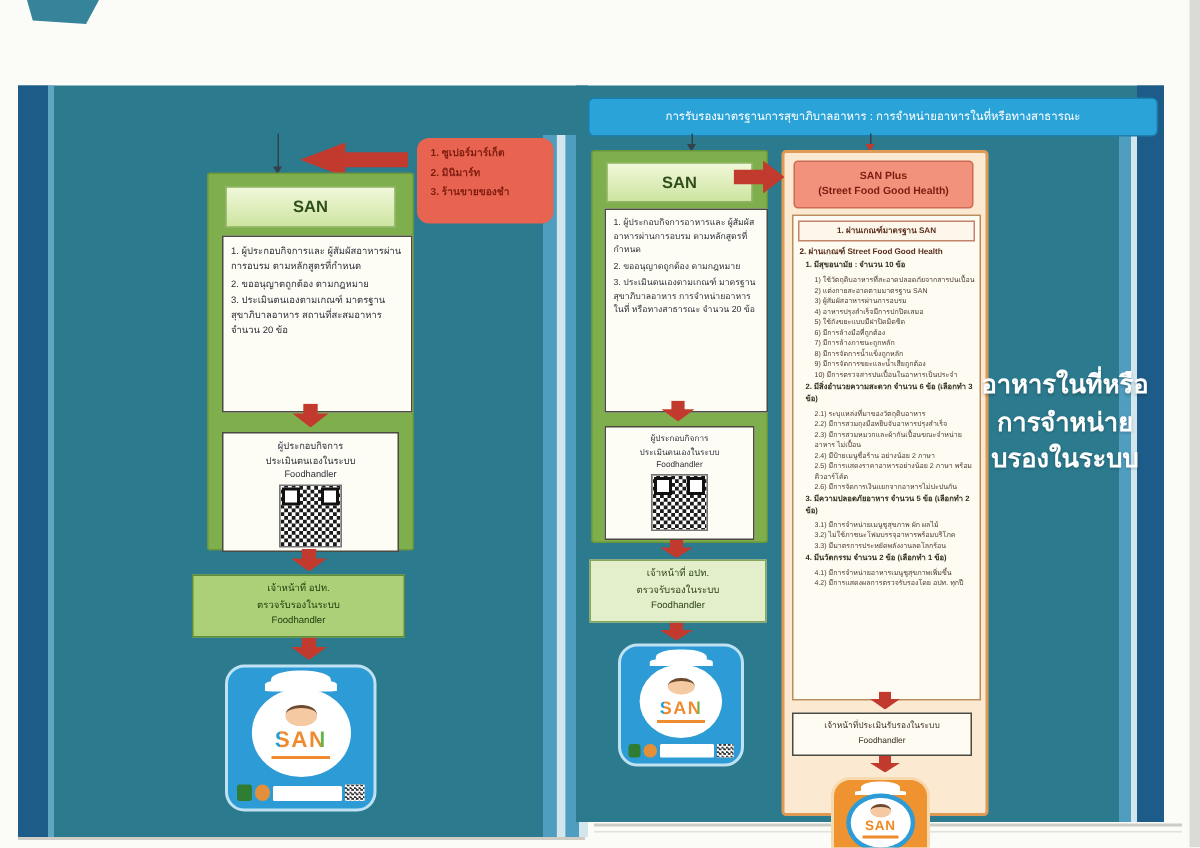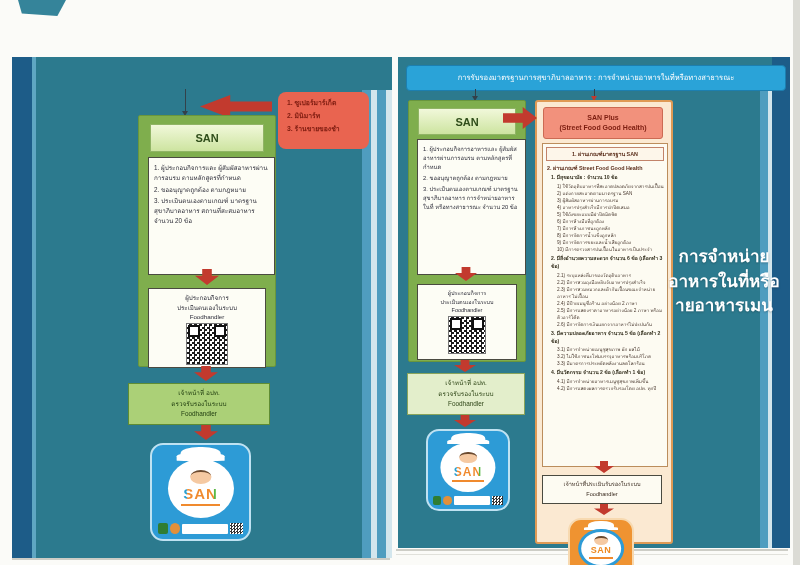--- a/index.html
+++ b/index.html
@@ -11,21 +11,21 @@
   
   .corner-page{position:absolute;left:18px;top:0;width:48px;height:16px;background:#35849a;
     clip-path:polygon(0 0,100% 0,82% 100%,8% 85%);}
   .edge-band{position:absolute;right:0;top:0;width:7px;height:565px;background:#dbdbd5;}
   .scanline{position:absolute;background:#bdbdb6;height:2px;opacity:.75;}
   .scanline.faint{background:#d8d8d2;height:1px;}
 
   
   .panel{position:absolute;background:#2c7a8e;}
   #left-panel{left:12px;top:57px;width:380px;height:501px;}
-  #right-panel{left:398px;top:57px;width:392px;height:491px;}
+  #right-panel{left:384px;top:57px;width:392px;height:491px;}
   .navy-strip{position:absolute;top:0;bottom:0;background:#1d5c88;}
   .v-stripe{position:absolute;bottom:0;background:#4f9dbf;}
   .v-stripe.light{background:#d3e6ed;}
 
   
   .titlebar{position:absolute;background:#2aa3d8;border:1px solid #1c7fb0;border-radius:4px;
     color:#fff;display:flex;align-items:center;justify-content:center;text-align:center;
     font-size:8px;line-height:1.1;padding:0 4px;}
   .conn{position:absolute;width:1px;background:#33414a;}
   .conn-head{position:absolute;width:0;height:0;border-left:3px solid transparent;
@@ -281,17 +281,17 @@
       <div class="hat"></div>
       <div class="ring"></div>
       <div class="face"></div>
       <div class="san-text">SAN</div>
       <div class="tagline"></div>
 
     </div>
   </div>
 
   <div class="side-label" style="left:264px;top:188px;width:124px;font-size:17px;">
+      <div class="line">อาหารในที่หรือ</div>
       <div class="line">การจำหน่าย</div>
-      <div class="line">อาหารในที่หรือ</div>
-      <div class="line">ายอาหารเมน</div>
+      <div class="line">บรองในระบบ</div>
     </div>
 </div>
 
 </body></html>

